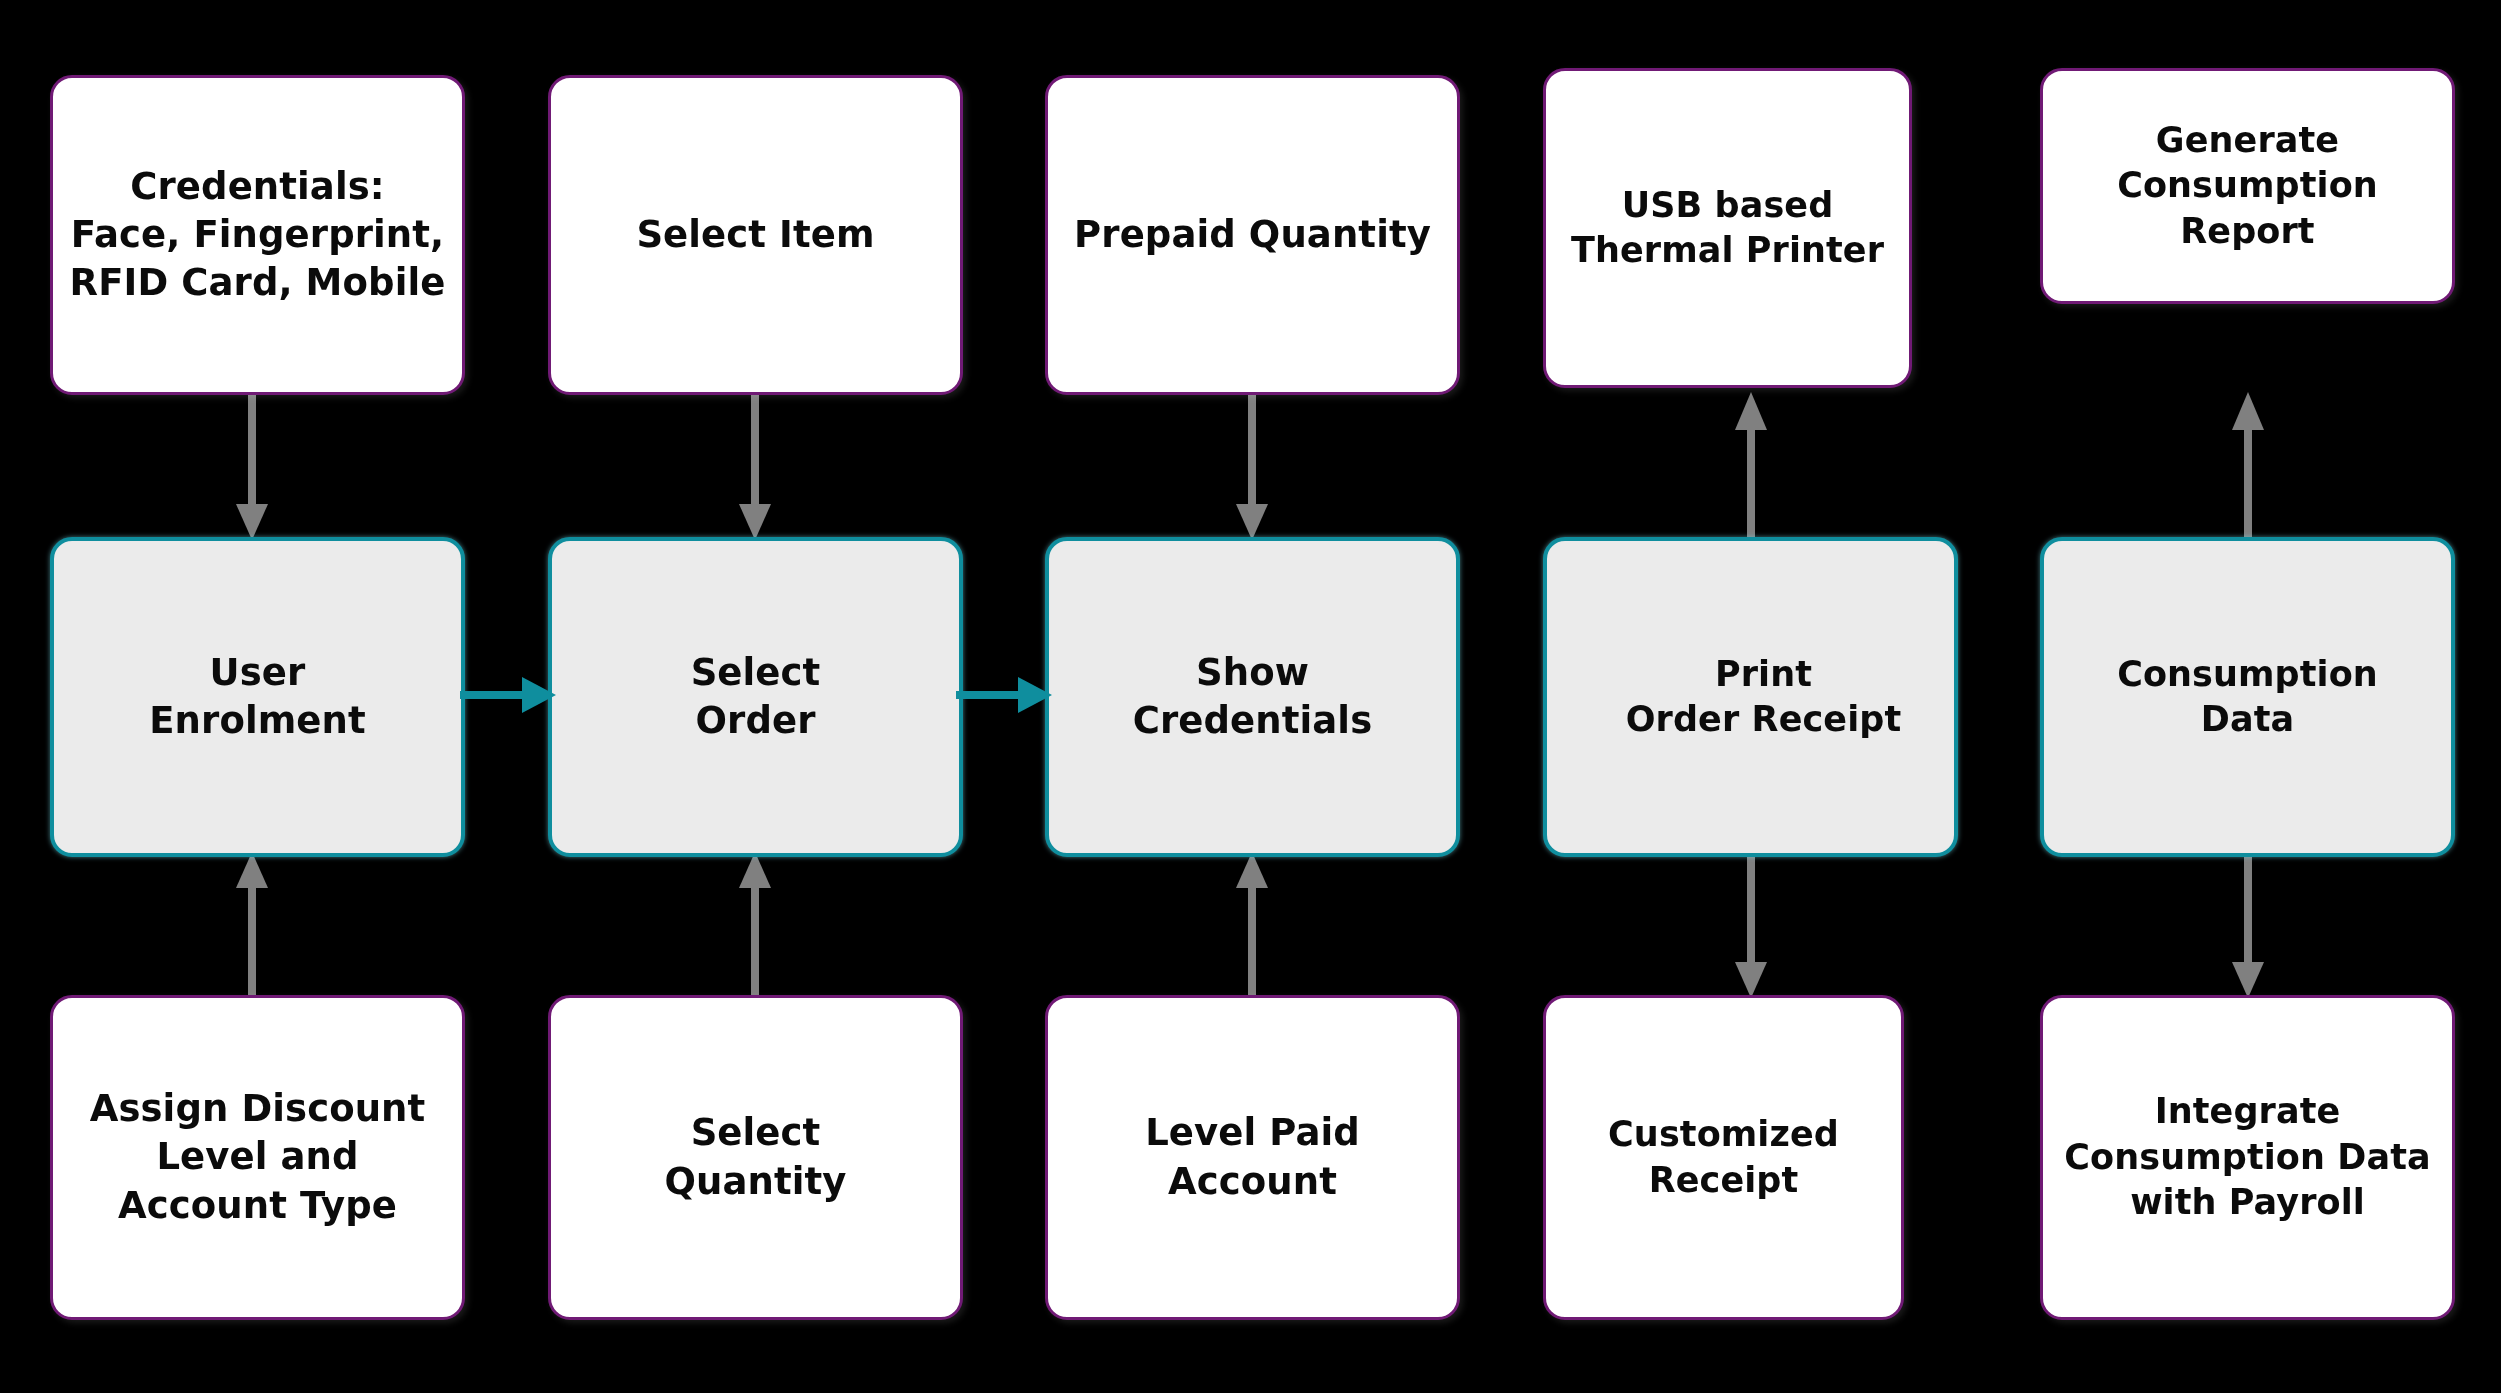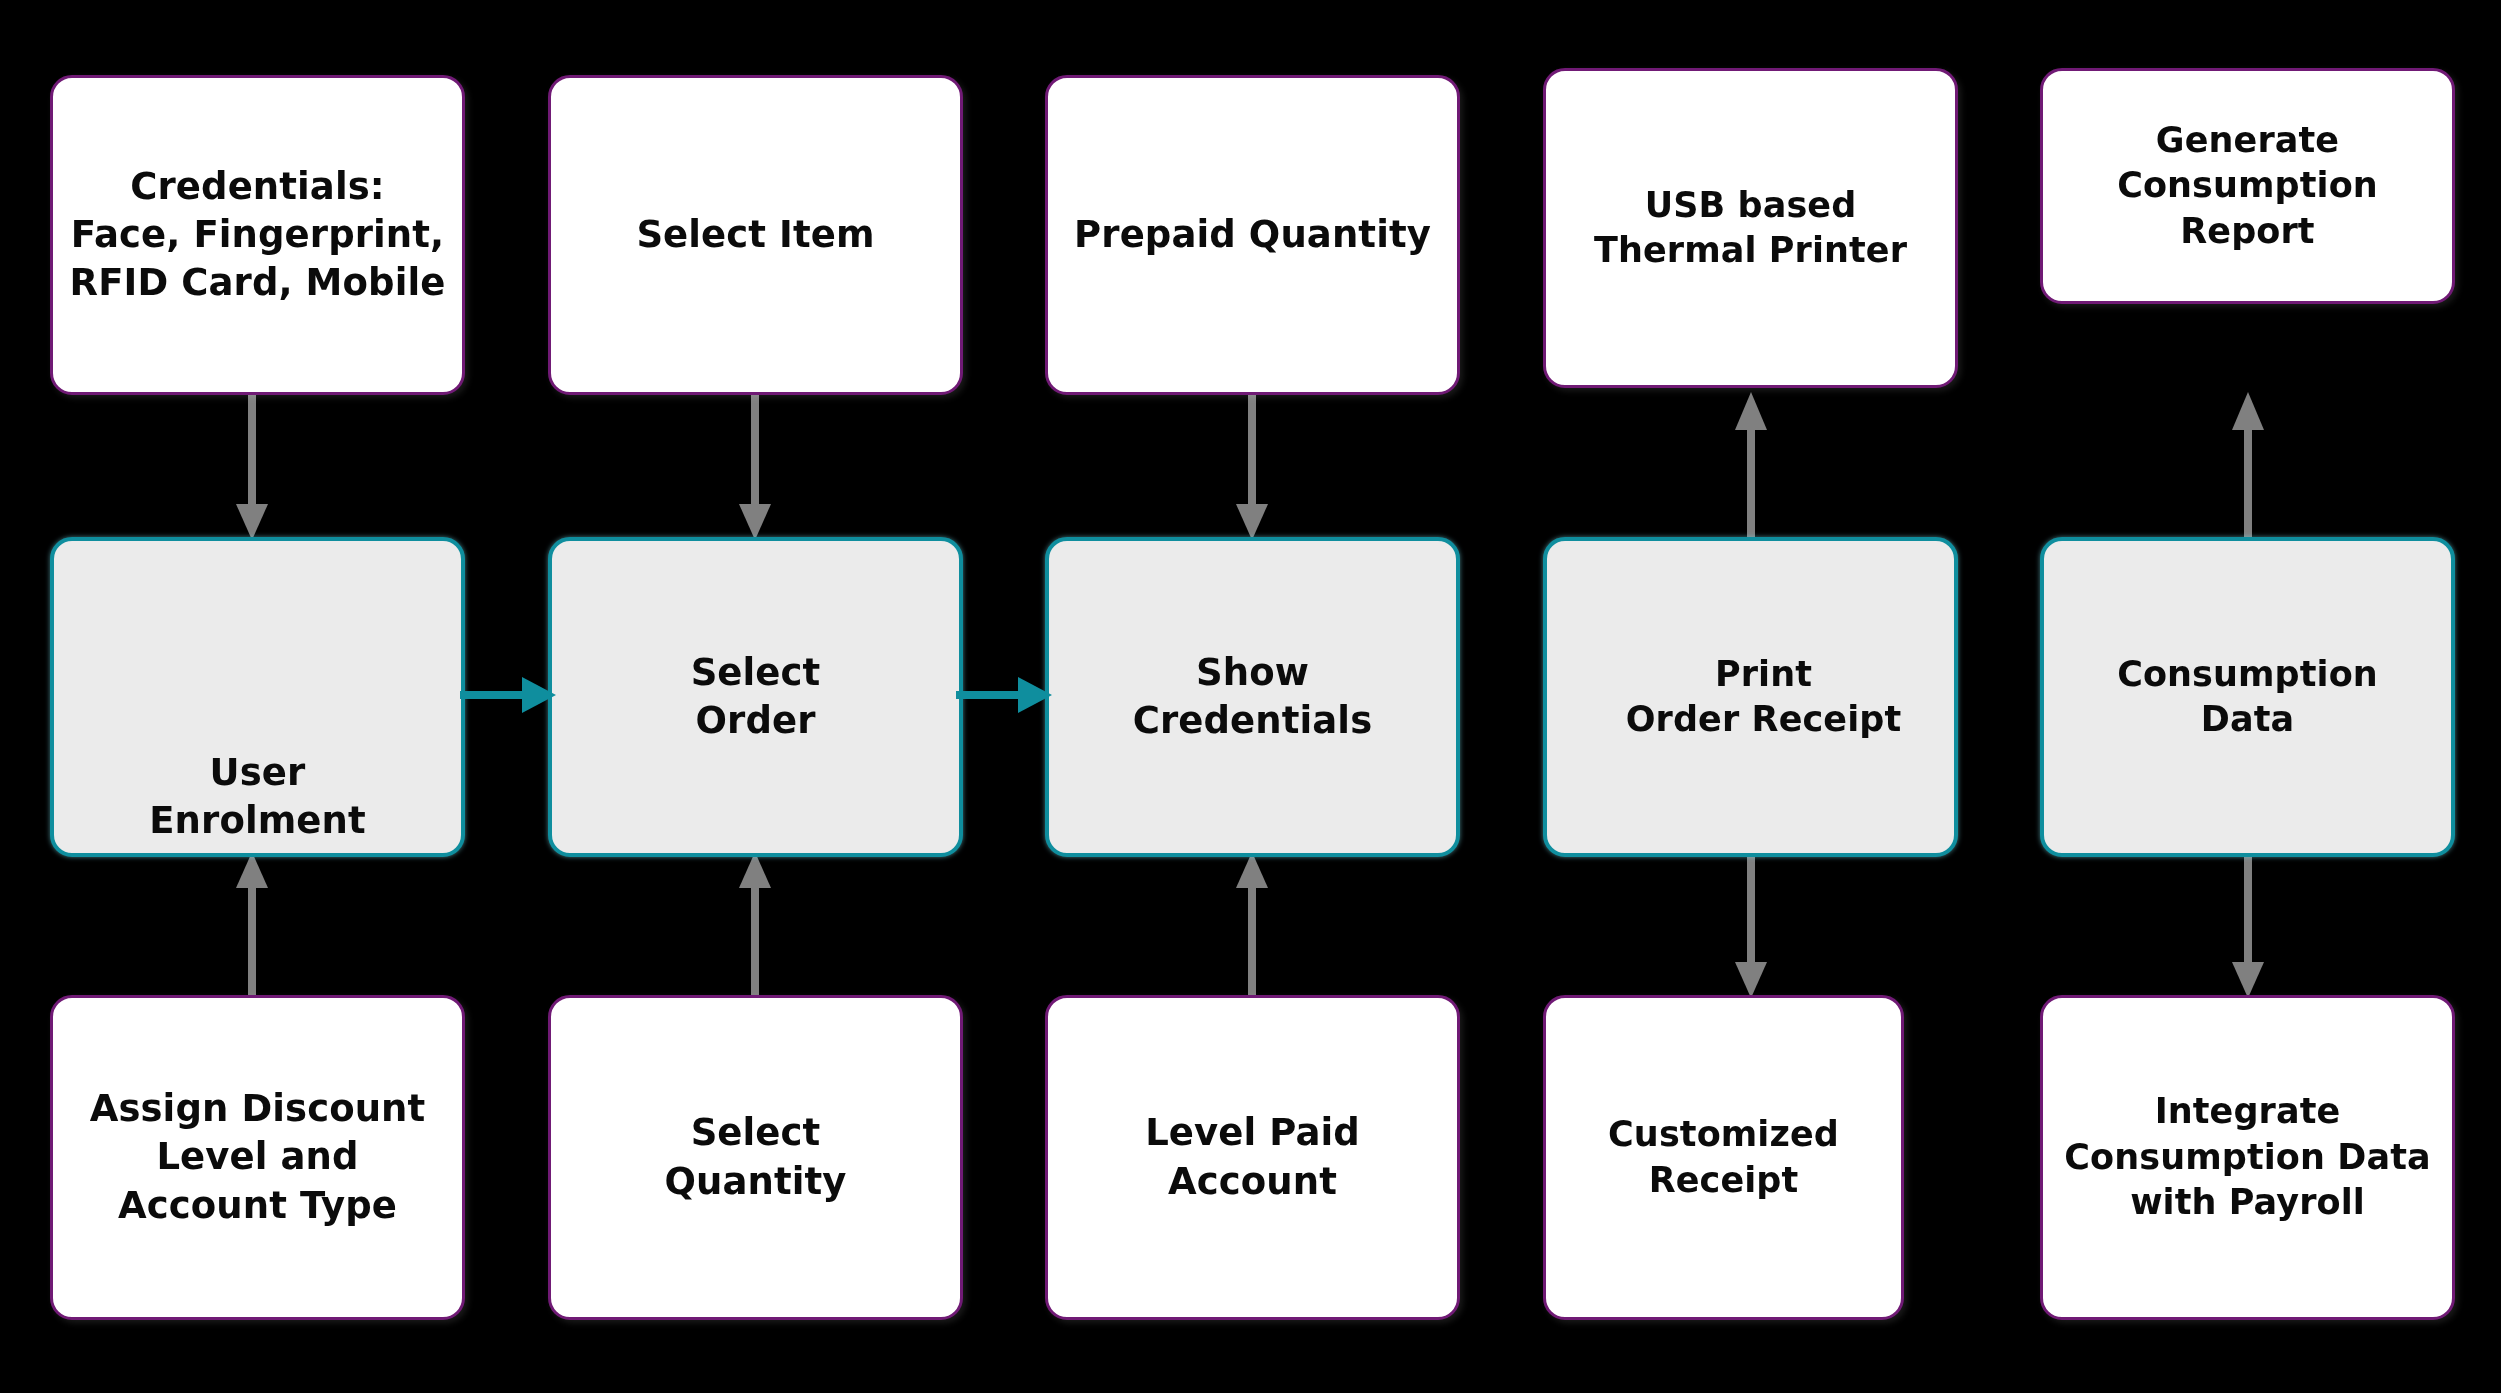--- a/index.html
+++ b/index.html
@@ -151,21 +151,21 @@
       <polygon points="96,23 62,5 62,41" fill="#0f8e9e"></polygon>
     </svg>
   </div>
 
   <div class="node plain fs-lg" style="left:50px; top:75px; width:415px; height:320px;">
     <span class="label">Credentials:
 Face, Fingerprint,
 RFID Card, Mobile</span>
   </div>
 
-  <div class="node accent fs-lg" style="left:50px; top:537px; width:415px; height:320px;align-items:flex-end;">
+  <div class="node accent fs-lg" style="left:50px; top:537px; width:415px; height:320px;">
     <span class="label">User
 Enrolment</span>
   </div>
 
   <div class="node plain fs-lg" style="left:50px; top:995px; width:415px; height:325px;">
     <span class="label">Assign Discount
 Level and
 Account Type</span>
   </div>
 
@@ -190,21 +190,21 @@
   <div class="node accent fs-lg" style="left:1045px; top:537px; width:415px; height:320px;">
     <span class="label">Show
 Credentials</span>
   </div>
 
   <div class="node plain fs-lg" style="left:1045px; top:995px; width:415px; height:325px;">
     <span class="label">Level Paid
 Account</span>
   </div>
 
-  <div class="node plain fs-md" style="left:1543px; top:68px; width:415px; height:320px;">
+  <div class="node plain fs-md" style="left:1543px; top:68px; width:369px; height:320px;">
     <span class="label">USB based
 Thermal Printer</span>
   </div>
 
   <div class="node accent fs-md" style="left:1543px; top:537px; width:415px; height:320px;padding-left:40px;">
     <span class="label">Print
 Order Receipt</span>
   </div>
 
   <div class="node plain fs-md" style="left:1543px; top:995px; width:361px; height:325px;">

